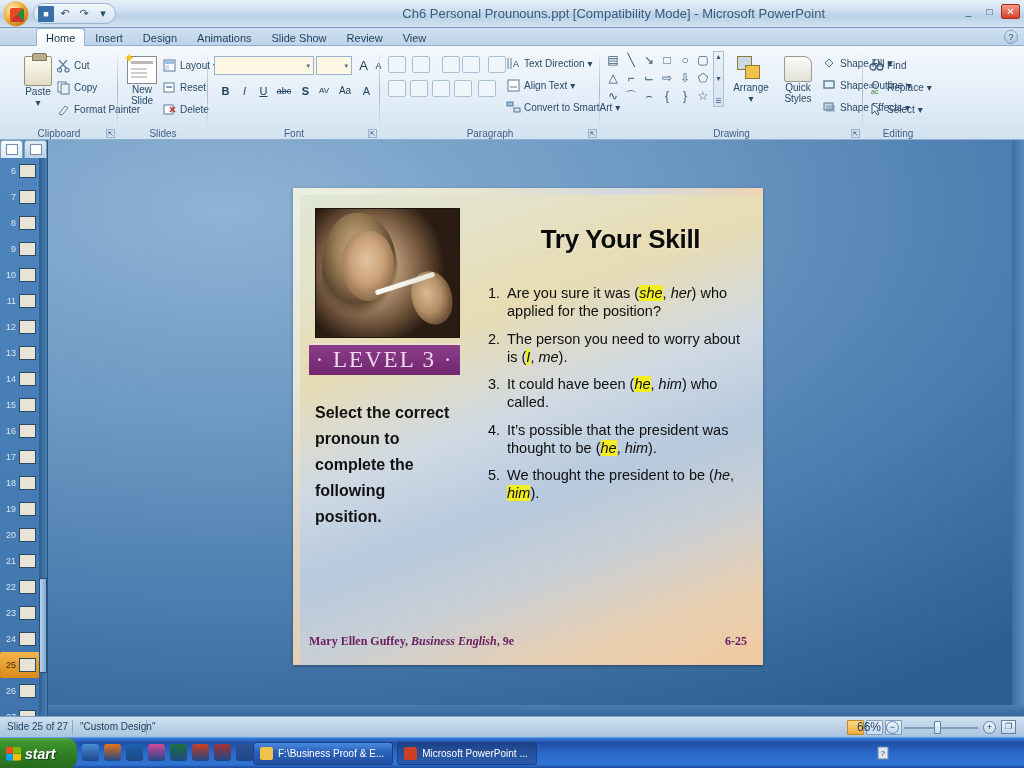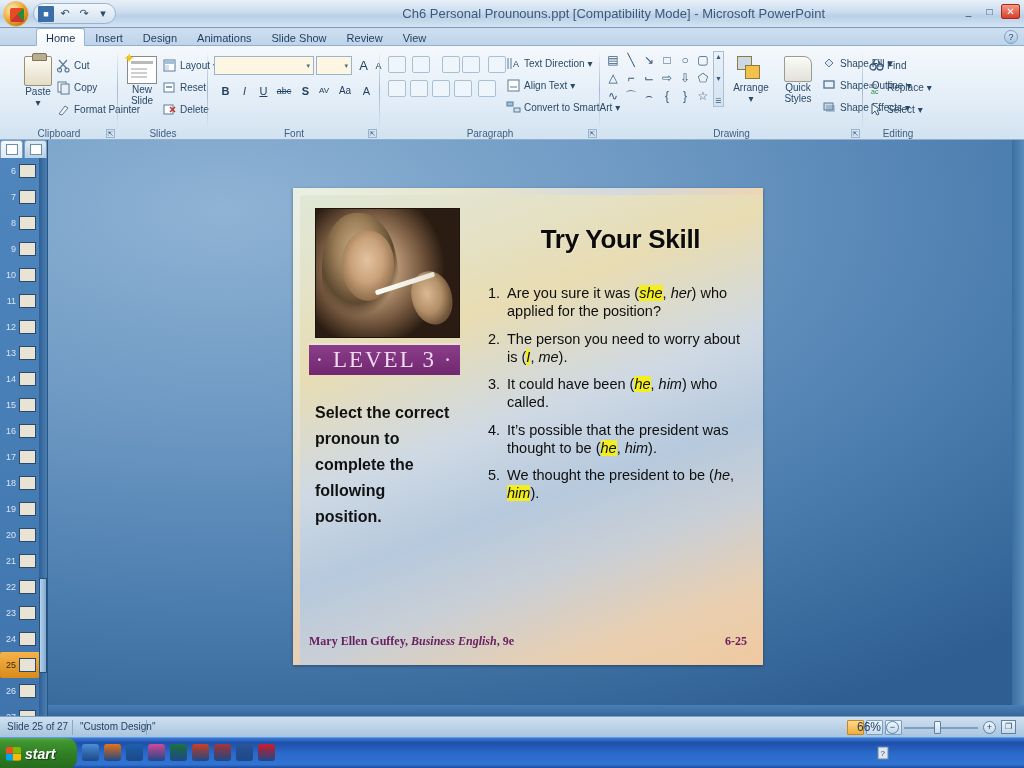--- a/index.html
+++ b/index.html
@@ -865,19 +865,29 @@
       <div class="qi" style="background: linear-gradient(rgb(74, 144, 217), rgba(0, 0, 0, 0.35));"></div>
       <div class="qi" style="background: linear-gradient(rgb(232, 117, 26), rgba(0, 0, 0, 0.35));"></div>
       <div class="qi" style="background: linear-gradient(rgb(30, 99, 176), rgba(0, 0, 0, 0.35));"></div>
       <div class="qi" style="background: linear-gradient(rgb(212, 74, 154), rgba(0, 0, 0, 0.35));"></div>
       <div class="qi" style="background: linear-gradient(rgb(31, 114, 68), rgba(0, 0, 0, 0.35));"></div>
       <div class="qi" style="background: linear-gradient(rgb(204, 65, 37), rgba(0, 0, 0, 0.35));"></div>
       <div class="qi" style="background: linear-gradient(rgb(164, 55, 58), rgba(0, 0, 0, 0.35));"></div>
       <div class="qi" style="background: linear-gradient(rgb(43, 87, 154), rgba(0, 0, 0, 0.35));"></div>
       <div class="qi" style="background: linear-gradient(rgb(204, 31, 47), rgba(0, 0, 0, 0.35));"></div>
     </div>
+  <div class="tbtasks" id="tasks-host">
+      <div class="tbtask">
+        <span class="ti" style="background: rgb(242, 193, 75);"></span>
+        <span>F:\Business Proof &amp; E...</span>
+      </div>
+      <div class="tbtask active">
+        <span class="ti" style="background: rgb(204, 65, 37);"></span>
+        <span>Microsoft PowerPoint ...</span>
+      </div>
+    </div>
   <div class="trayhandle">
     <svg width="18" height="18" viewBox="0 0 18 18">
         <rect x="2" y="2" width="10" height="12" fill="#dfe8f0" stroke="#6a8aa8"></rect>
         <text x="4.5" y="11" font-size="8" fill="#2b4a68">?</text>
       </svg>
   </div>
 </div>
 
 </body></html>

